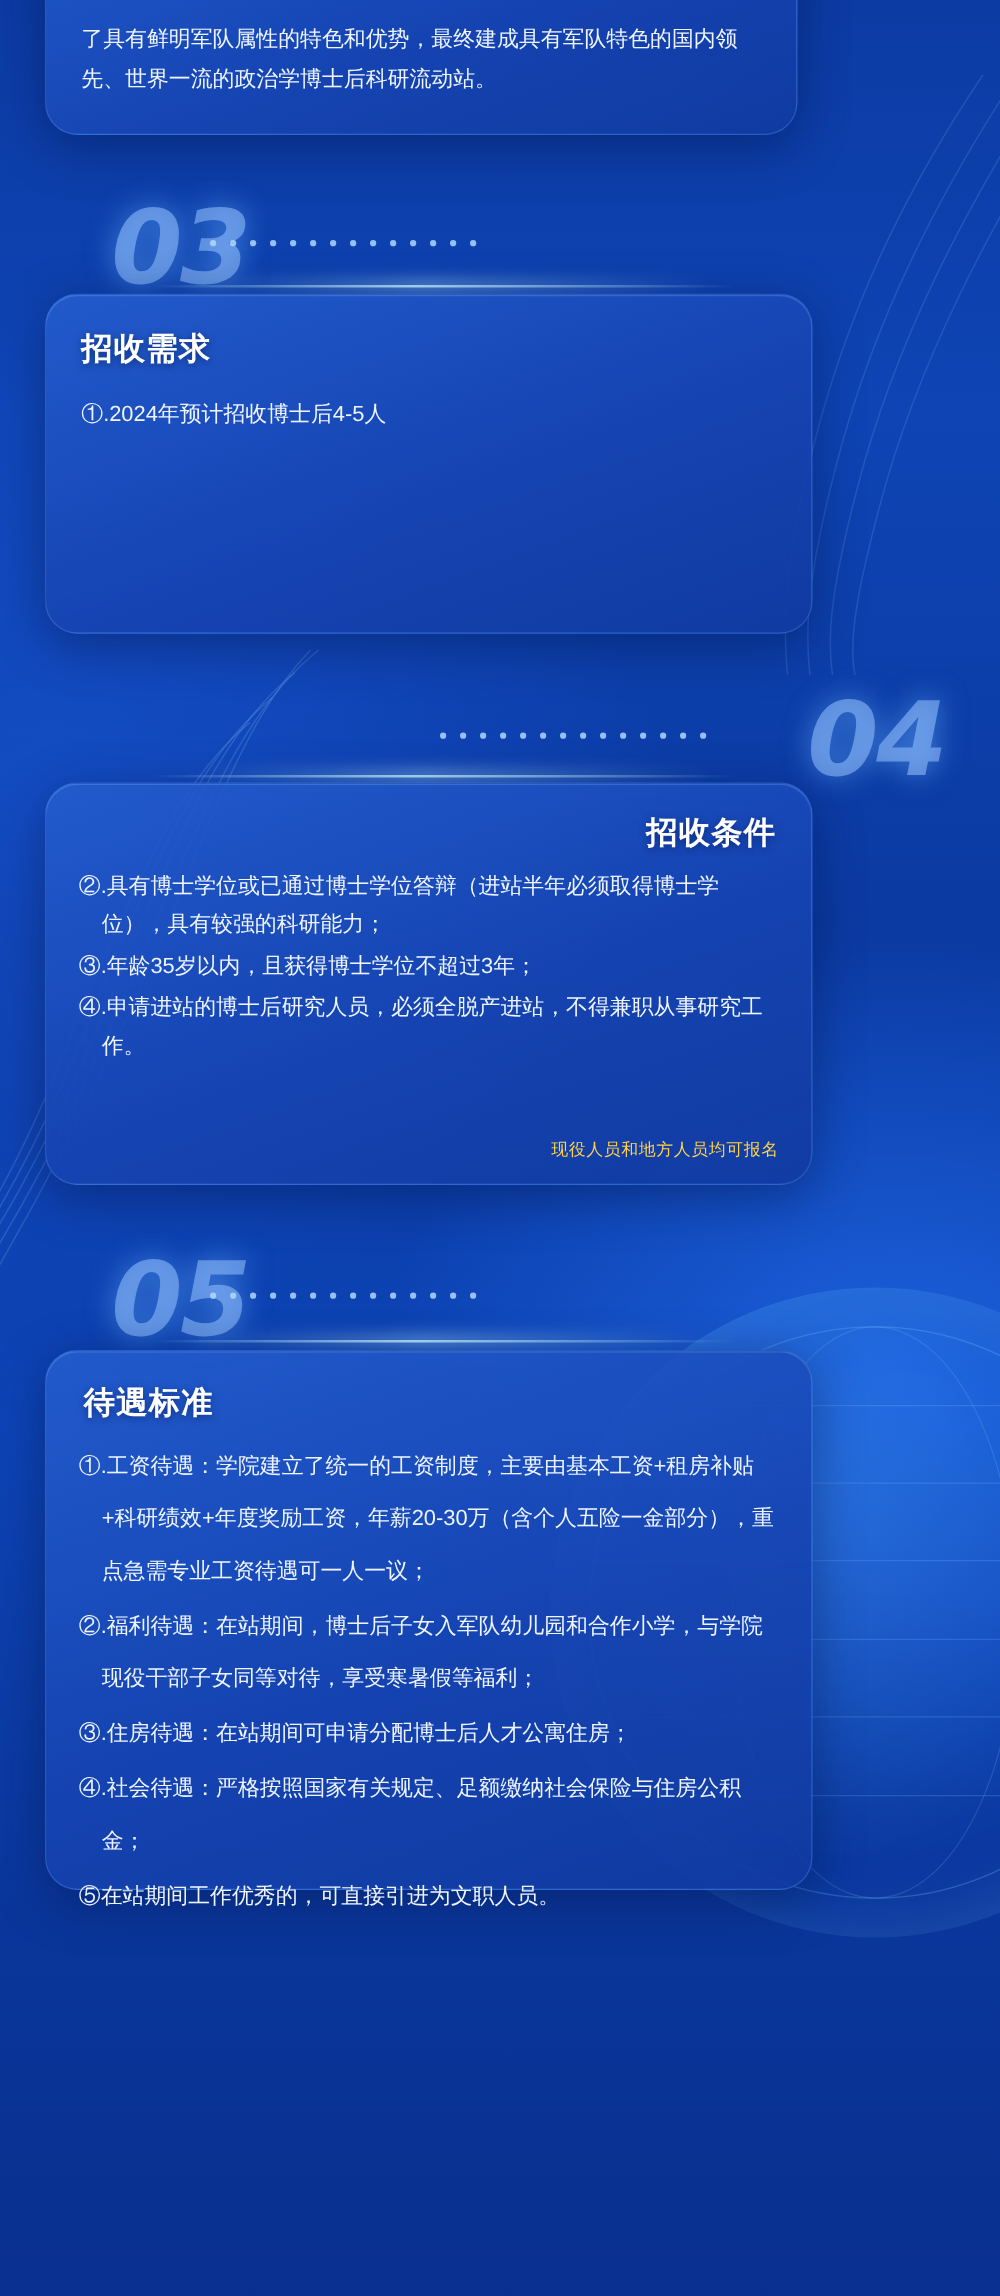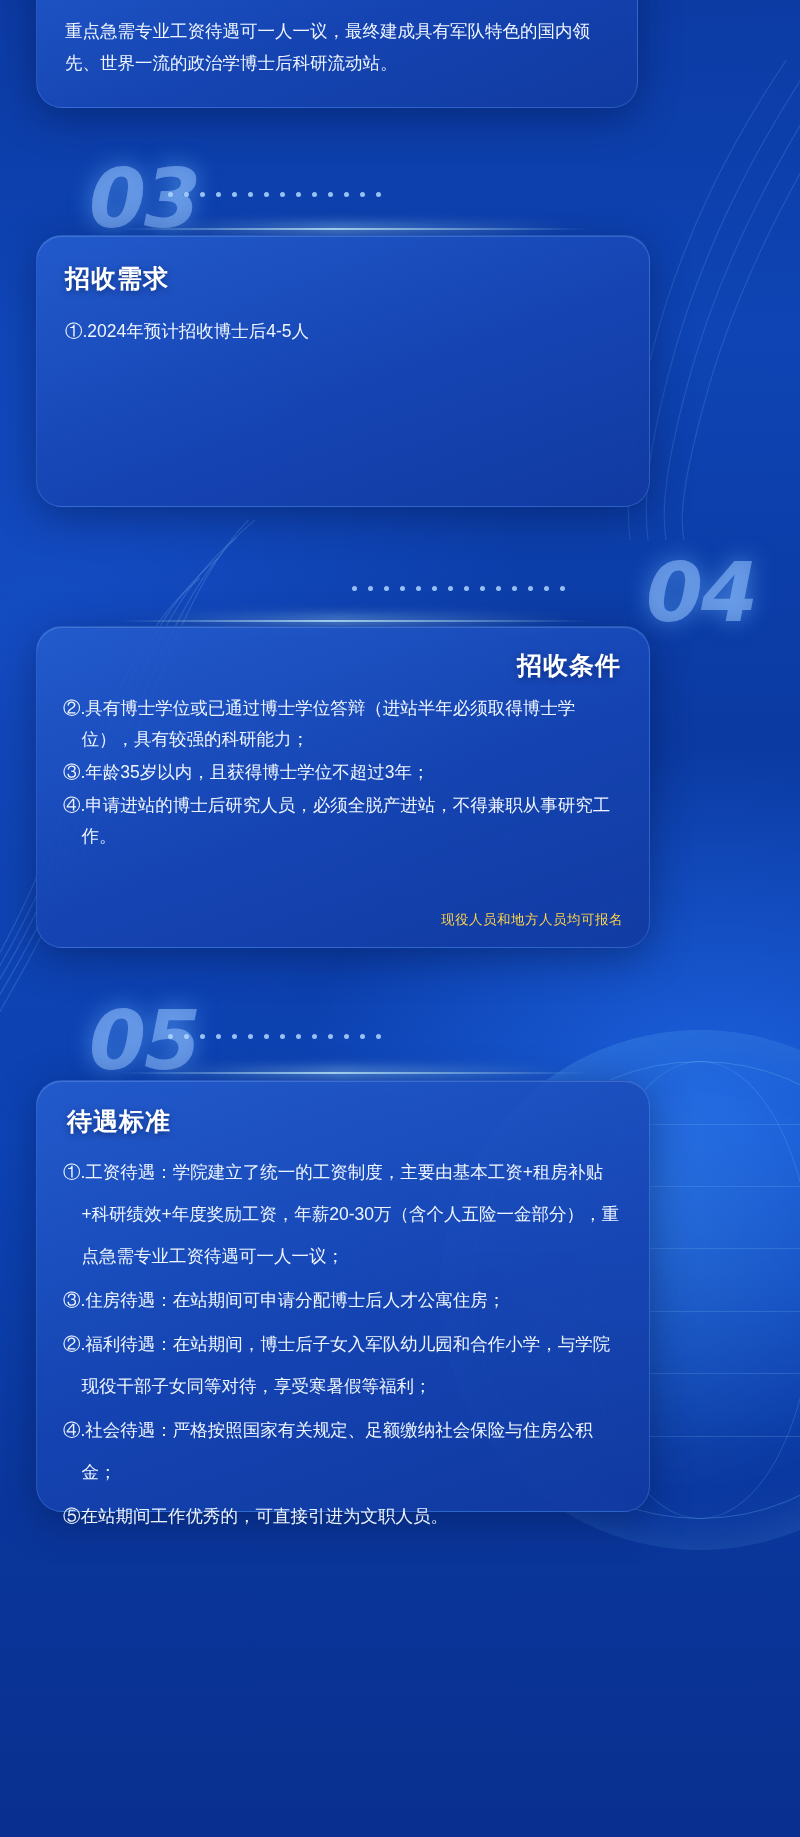--- a/index.html
+++ b/index.html
@@ -216,21 +216,21 @@
       <span style="top:30%"></span>
       <span style="top:42%"></span>
     <span style="top:54%"></span>
       <span style="top:66%"></span>
       <span style="top:78%"></span>
   </div>
 </div>
 
 <div class="card" id="top-card">
   <div class="body">
-    <p>重点急需专业工资待遇可一人一议，最终建成具有军队特色的国内领先、世界一流的政治学博士后科研流动站。</p>
+    <p>了具有鲜明军队属性的特色和优势，最终建成具有军队特色的国内领先、世界一流的政治学博士后科研流动站。</p>
   </div>
 </div>
 
 <div class="secnum" id="num-03">03</div>
 <div class="dots" id="dots-03">
   <i></i>
     <i></i>
     <i></i>
     <i></i>
     <i></i>
@@ -301,18 +301,18 @@
     <i></i>
     <i></i>
 </div>
 <div class="streak soft" id="streak-05s"></div>
 <div class="streak" id="streak-05"></div>
 
 <div class="card" id="card-05">
   <div class="card-title title">待遇标准</div>
   <div class="list">
     <p class="item">①.工资待遇：学院建立了统一的工资制度，主要由基本工资+租房补贴+科研绩效+年度奖励工资，年薪20-30万（含个人五险一金部分），重点急需专业工资待遇可一人一议；</p>
+    <p class="item">②.福利待遇：在站期间，博士后子女入军队幼儿园和合作小学，与学院现役干部子女同等对待，享受寒暑假等福利；</p>
     <p class="item">③.住房待遇：在站期间可申请分配博士后人才公寓住房；</p>
-    <p class="item">②.福利待遇：在站期间，博士后子女入军队幼儿园和合作小学，与学院现役干部子女同等对待，享受寒暑假等福利；</p>
     <p class="item">④.社会待遇：严格按照国家有关规定、足额缴纳社会保险与住房公积金；</p>
     <p class="item">⑤在站期间工作优秀的，可直接引进为文职人员。</p>
   </div>
 </div>
 
 </body></html>

